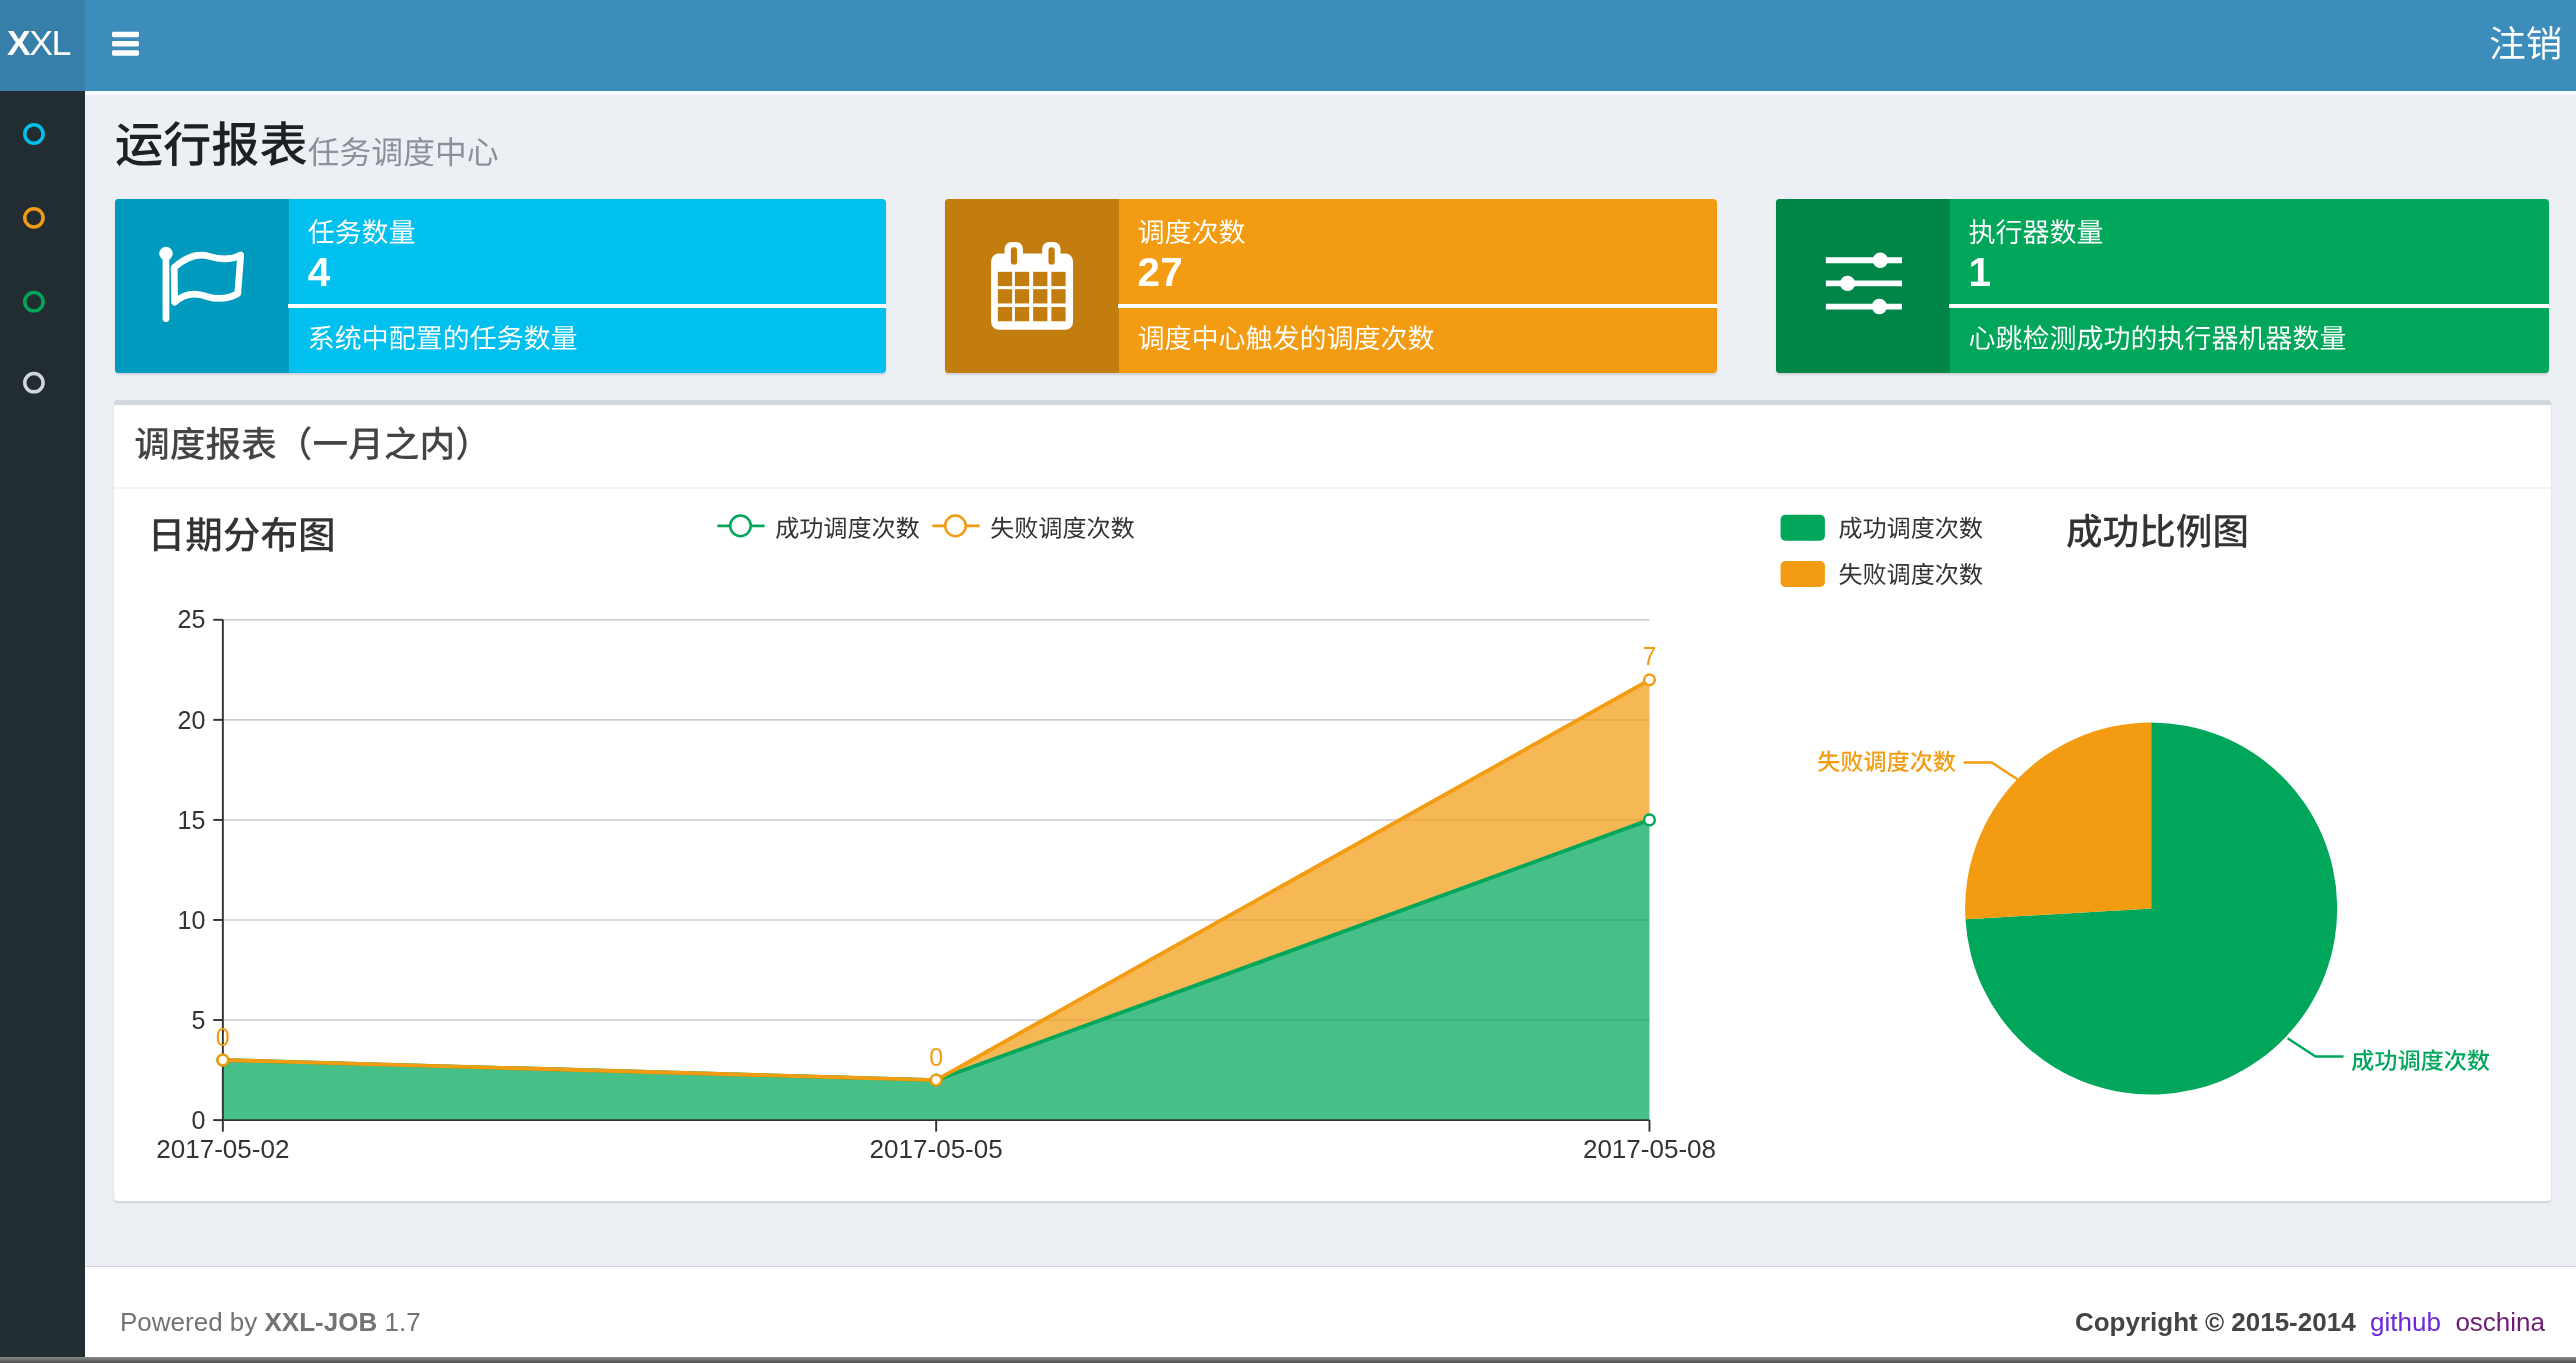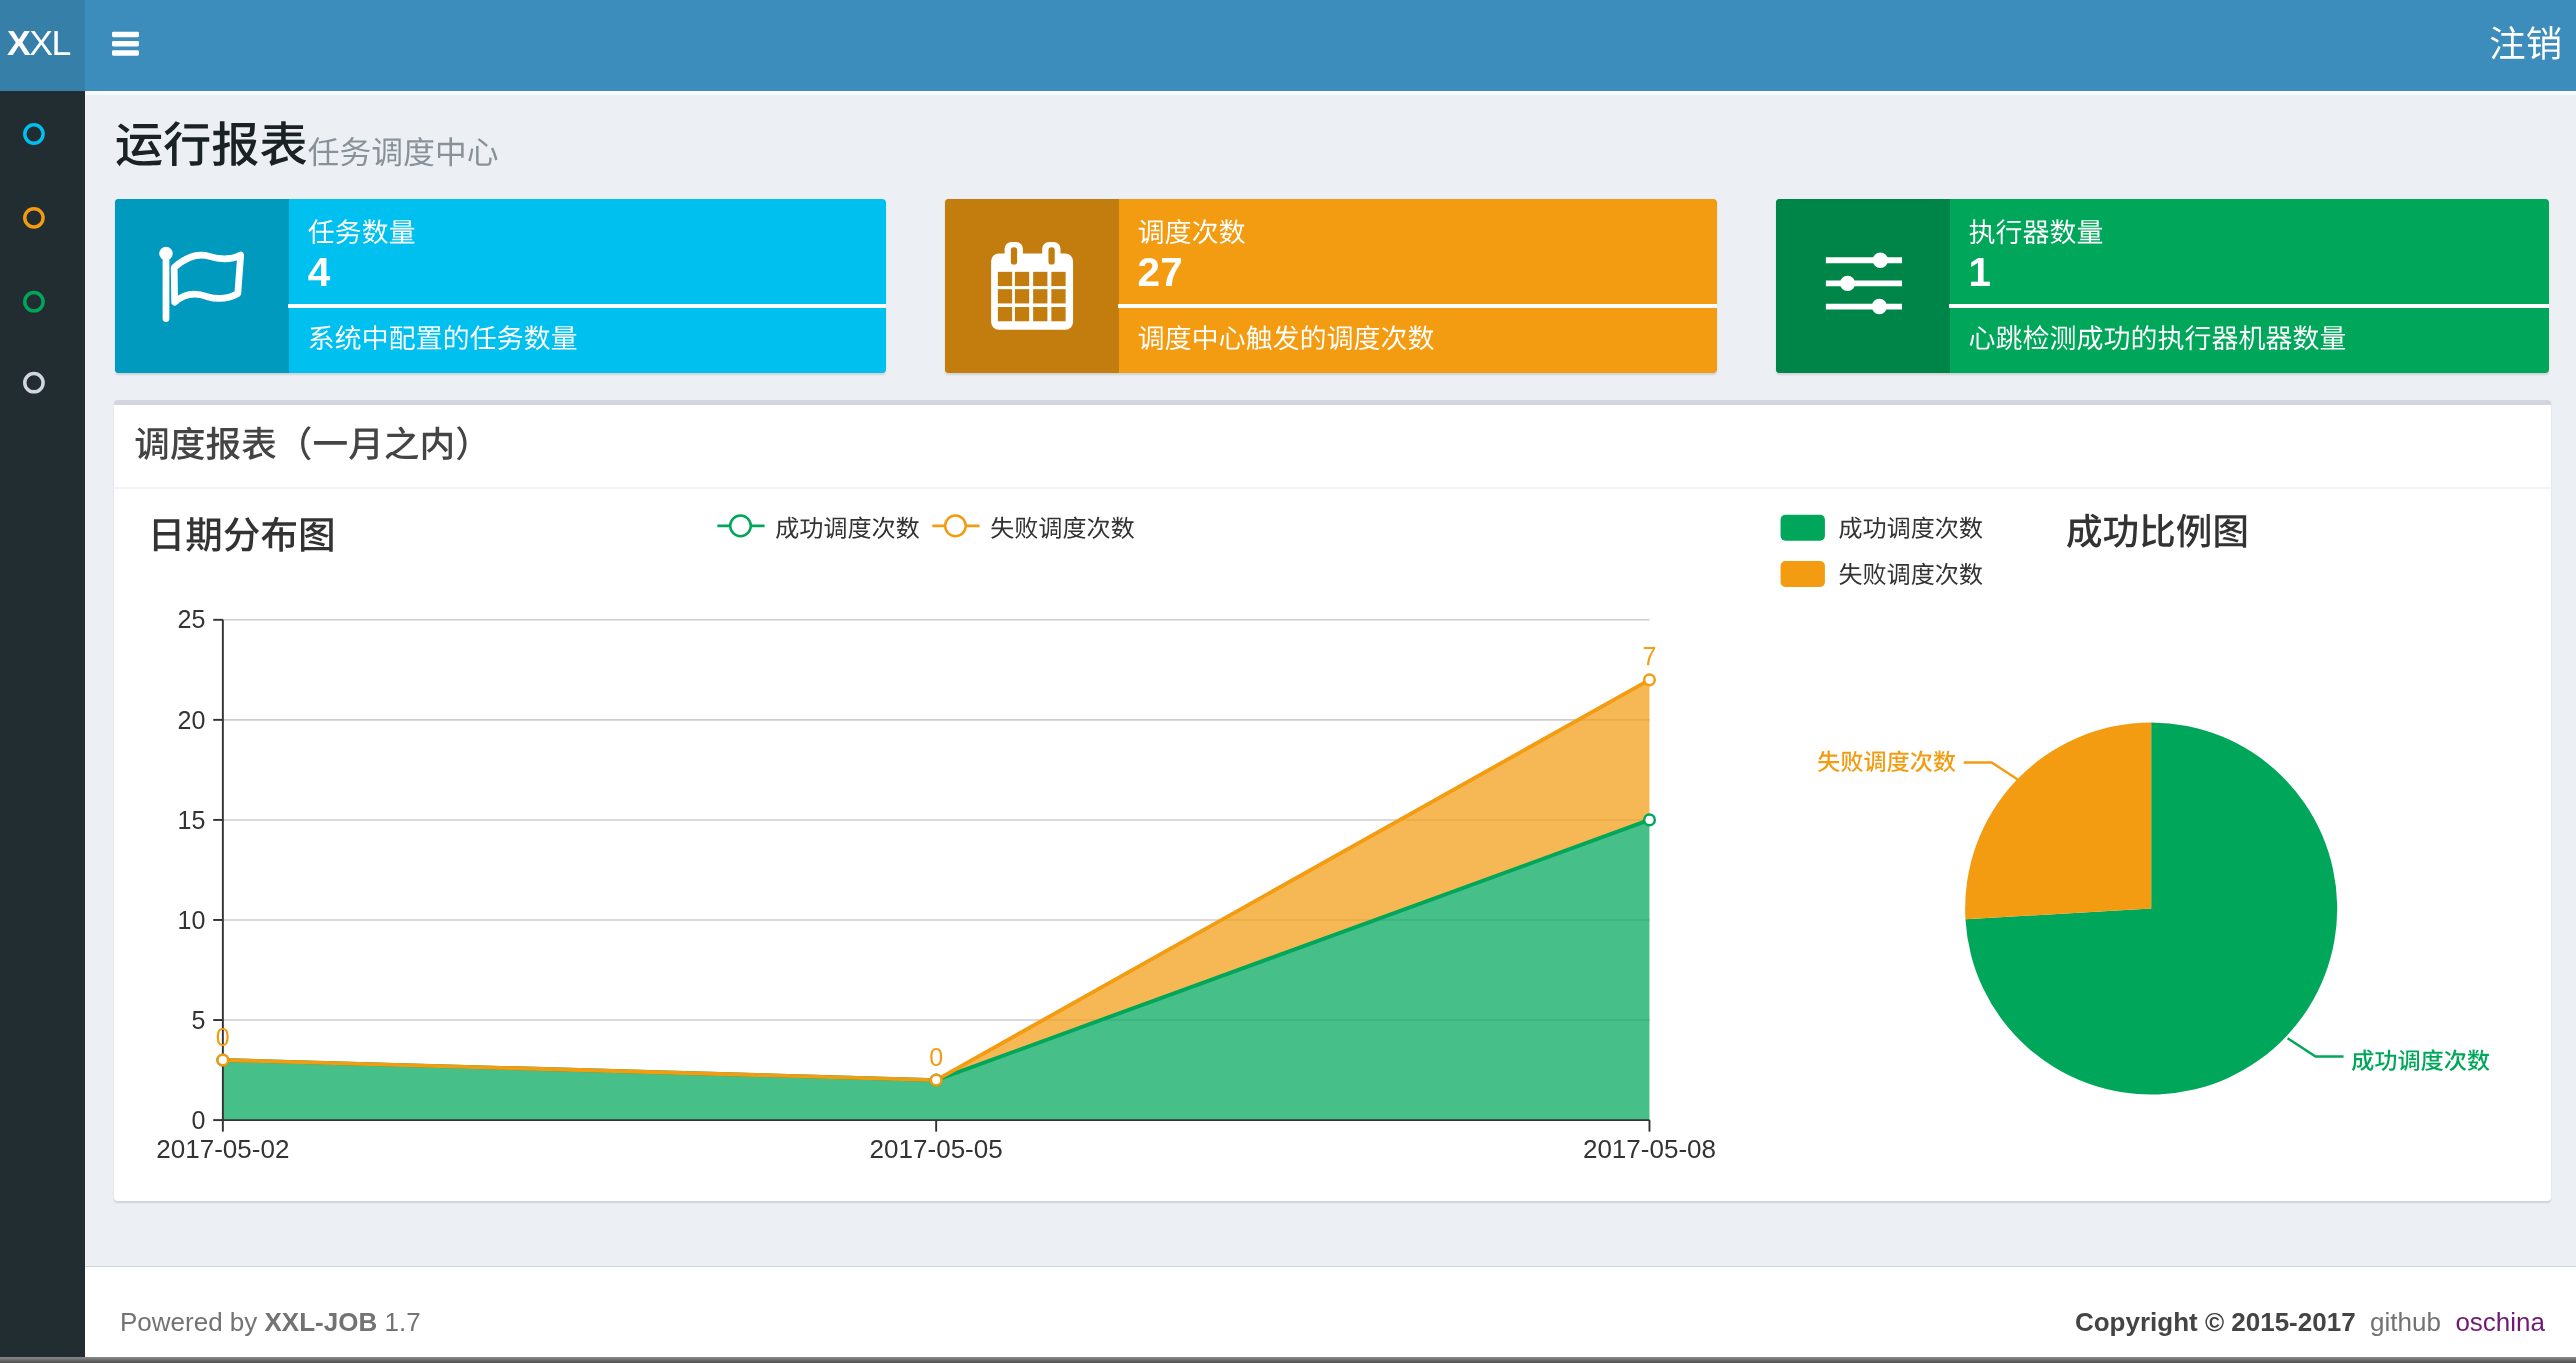--- a/index.html
+++ b/index.html
@@ -19,21 +19,21 @@
 
 <div class="abs" style="left:1776px;top:199px;width:773px;height:174px;background:#00a65a;border-radius:3.9px;box-shadow:0 1.9px 1.9px rgba(0,0,0,0.12)"></div>
 <div class="abs" style="left:1776px;top:199px;width:174px;height:174px;background:#008548;border-radius:3.9px 0 0 3.9px"></div>
 <div class="abs" style="left:1949px;top:304px;width:600px;height:3.9px;background:#fff"></div>
 
 <div class="abs" style="left:114px;top:400px;width:2437px;height:801px;background:#fff;border-top:5.8px solid #d2d6de;border-radius:3.9px;box-sizing:border-box;box-shadow:0 1.9px 1.9px rgba(0,0,0,0.12)"></div>
 <div class="abs" style="left:114px;top:487px;width:2437px;height:1.9px;background:#f4f4f4"></div>
 
 <div class="abs" style="left:85px;top:1266px;width:2491px;height:97px;background:#fff;border-top:1.9px solid #d2d6de;box-sizing:border-box"></div>
 <div class="abs" style="left:120px;top:1307px;font-size:26px;color:#737373">Powered by <b>XXL-JOB</b> 1.7</div>
-<div class="abs" style="right:31px;top:1307px;font-size:26px;color:#444"><b>Copyright © 2015-2017</b>&nbsp; <span style="color:#737373">github</span>&nbsp; <span style="color:#701a75">oschina</span></div>
+<div class="abs" style="right:31px;top:1307px;font-size:26px;color:#444"><b>Copyright © 2015-2014</b>&nbsp; <span style="color:#6d28d9">github</span>&nbsp; <span style="color:#701a75">oschina</span></div>
 <div class="abs" style="left:0;top:1357px;width:2576px;height:5.8px;background:linear-gradient(#8a8a8a,#4f4f4f)"></div>
 
 <svg width="2576" height="1363" viewBox="0 0 2672 1414" style="position:absolute;left:0;top:0">
 <text x="7" y="57" font-size="37" fill="#fff" font-family="Liberation Sans" letter-spacing="-1.5"><tspan font-weight="bold">X</tspan>XL</text>
 <rect x="116" y="33" width="28" height="5.6" rx="1.5" fill="#fff"></rect>
 <rect x="116" y="42.6" width="28" height="5.6" rx="1.5" fill="#fff"></rect>
 <rect x="116" y="52.2" width="28" height="5.6" rx="1.5" fill="#fff"></rect>
 <path transform="translate(2582.0,59.0)" d="M3.6 -29.4C6.0 -28.2 9.2 -26.4 10.8 -25.2L12.4 -27.5C10.8 -28.7 7.6 -30.4 5.2 -31.5ZM1.6 -18.9C4.0 -17.7 7.1 -16.0 8.6 -14.7L10.2 -17.1C8.6 -18.3 5.5 -20.0 3.2 -21.0ZM2.7 0.7 5.1 2.6C7.4 -0.9 10.0 -5.7 12.0 -9.7L10.0 -11.6C7.8 -7.3 4.8 -2.2 2.7 0.7ZM20.8 -31.1C22.1 -29.1 23.4 -26.5 24.0 -24.8L26.8 -25.9C26.2 -27.6 24.7 -30.1 23.4 -32.1ZM12.7 -24.7V-22.0H22.7V-13.4H14.1V-10.7H22.7V-0.9H11.5V1.9H36.6V-0.9H25.6V-10.7H34.3V-13.4H25.6V-22.0H35.6V-24.7Z M54.6 -29.5C56.1 -27.3 57.7 -24.4 58.3 -22.5L60.6 -23.7C60.0 -25.6 58.4 -28.5 56.9 -30.6ZM71.7 -30.9C70.8 -28.6 69.0 -25.5 67.8 -23.6L69.9 -22.6C71.2 -24.4 72.9 -27.2 74.2 -29.8ZM44.8 -31.8C43.6 -28.3 41.7 -25.0 39.4 -22.7C39.9 -22.1 40.6 -20.7 40.9 -20.1C42.1 -21.4 43.2 -23.0 44.2 -24.7H53.6V-27.4H45.7C46.3 -28.6 46.8 -29.8 47.2 -31.1ZM40.4 -13.1V-10.4H45.8V-2.9C45.8 -1.3 44.6 -0.2 44.0 0.2C44.5 0.7 45.1 1.9 45.4 2.5C45.9 1.9 47.0 1.3 53.4 -2.3C53.2 -2.9 52.9 -4.0 52.8 -4.7L48.5 -2.4V-10.4H53.8V-13.1H48.5V-18.2H52.9V-20.8H42.0V-18.2H45.8V-13.1ZM57.8 -11.9H70.5V-7.7H57.8ZM57.8 -14.3V-18.4H70.5V-14.3ZM62.9 -32.0V-21.1H55.2V3.0H57.8V-5.3H70.5V-0.6C70.5 -0.0 70.3 0.1 69.8 0.1C69.2 0.2 67.3 0.2 65.1 0.1C65.5 0.8 65.9 2.0 66.0 2.7C68.9 2.7 70.7 2.7 71.7 2.2C72.8 1.8 73.1 0.9 73.1 -0.5V-21.1L70.5 -21.1H65.6V-32.0Z" fill="#fff"></path>
 <circle cx="35" cy="139" r="9.5" fill="none" stroke="#00c0ef" stroke-width="3.6"></circle>
 <circle cx="35" cy="226" r="9.5" fill="none" stroke="#f39c12" stroke-width="3.6"></circle>

